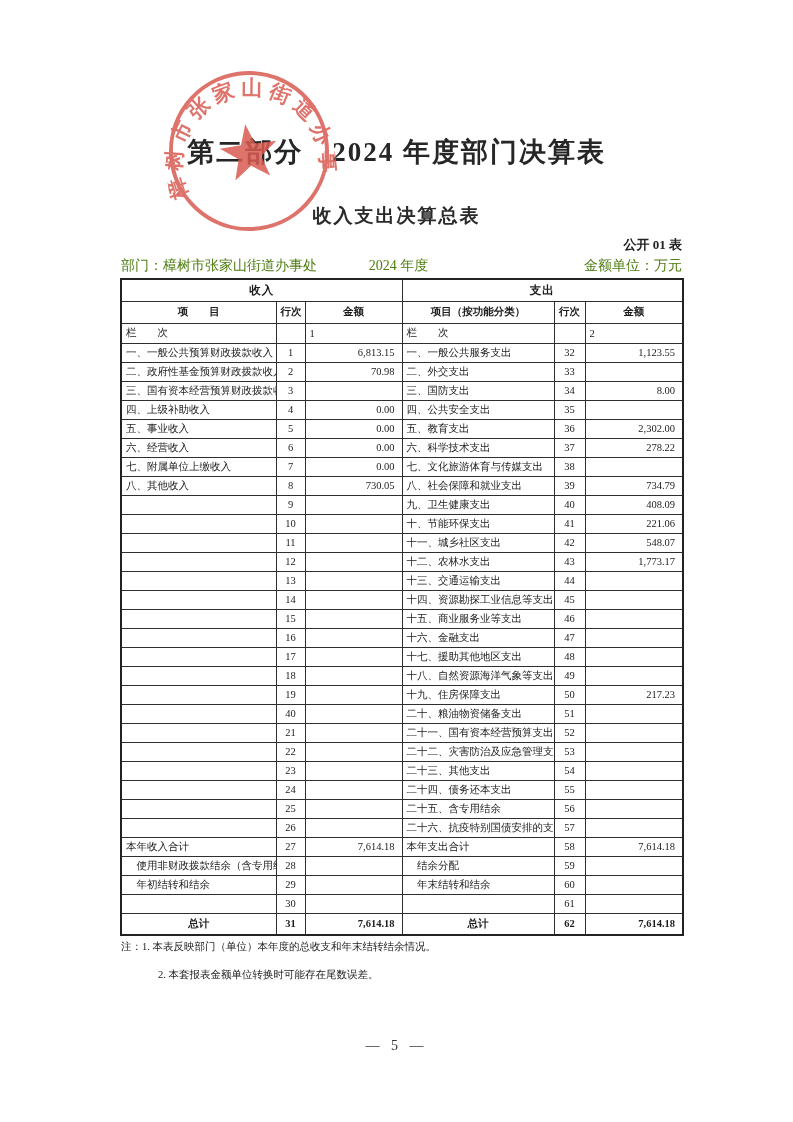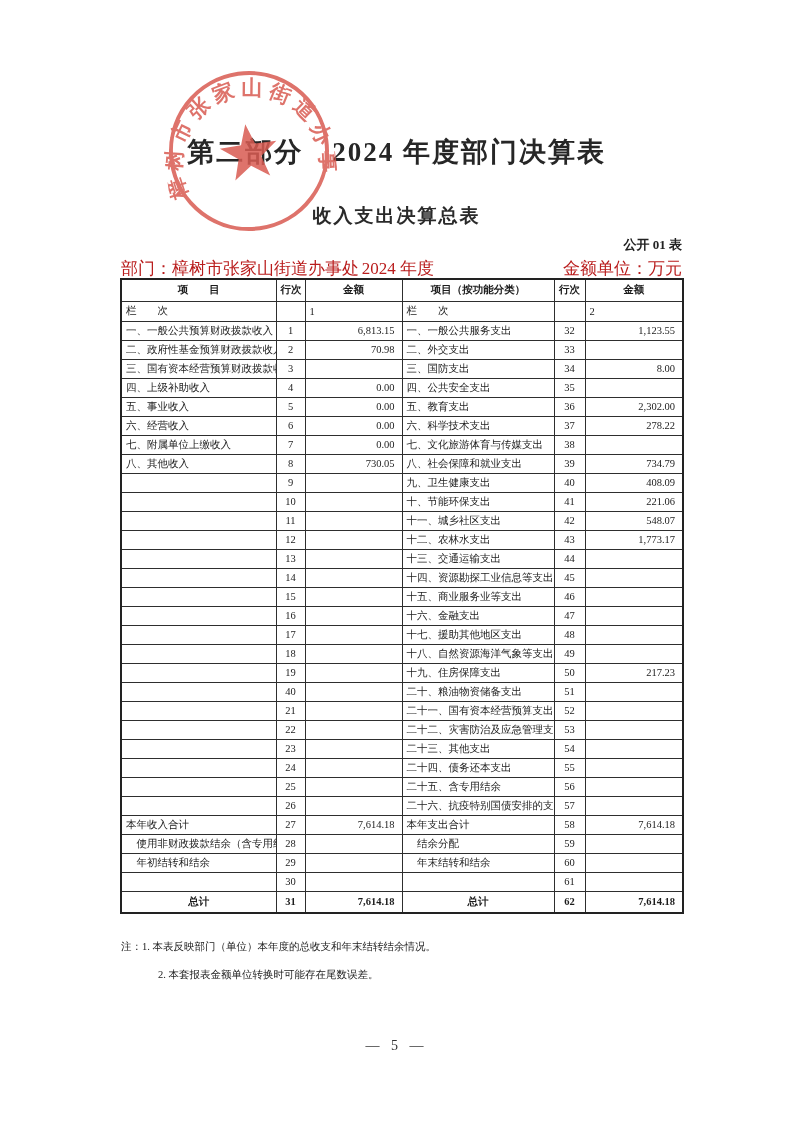--- a/index.html
+++ b/index.html
@@ -24,21 +24,21 @@
     position: absolute; top: 66px; left: 164px; width: 170px; height: 170px;
     transform: rotate(-8deg); opacity: 0.85; pointer-events: none;
   }
   .form-label {
     position: absolute; top: 236px; right: 111px;
     font-size: 13px; color: #222; font-weight: bold;
   }
   .meta-row {
     position: absolute; top: 257px; left: 121px; width: 561px;
     display: flex; justify-content: space-between; align-items: baseline;
-    font-size: 17px; color: #b91c1c;
+    font-size: 14px; color: #4d7c0f;
   }
   .meta-row .meta-mid { position: absolute; left: 50%; transform: translateX(-55%); }
   .fin-table {
     position: absolute; top: 278px; left: 120px; width: 562px;
     border-collapse: collapse; table-layout: fixed;
     font-size: 10.5px; color: #1c1c1c;
   }
   .fin-table th, .fin-table td {
     border: 1px solid #2e2e2e;
     padding: 0 4px;
@@ -89,20 +89,24 @@
 <table class="fin-table">
   <colgroup>
     <col style="width:155px">
       <col style="width:29px">
       <col style="width:97px">
     <col style="width:152px">
       <col style="width:31px">
       <col style="width:98px">
   </colgroup>
   <thead>
+    <tr class="h-section">
+      <th colspan="3">收入</th>
+      <th colspan="3">支出</th>
+    </tr>
     <tr class="h-cols">
       <th>项　　目</th>
       <th>行次</th>
       <th>金额</th>
       <th>项目（按功能分类）</th>
       <th>行次</th>
       <th>金额</th>
     </tr>
     <tr class="h-lanci">
       <td>栏　　次</td>

